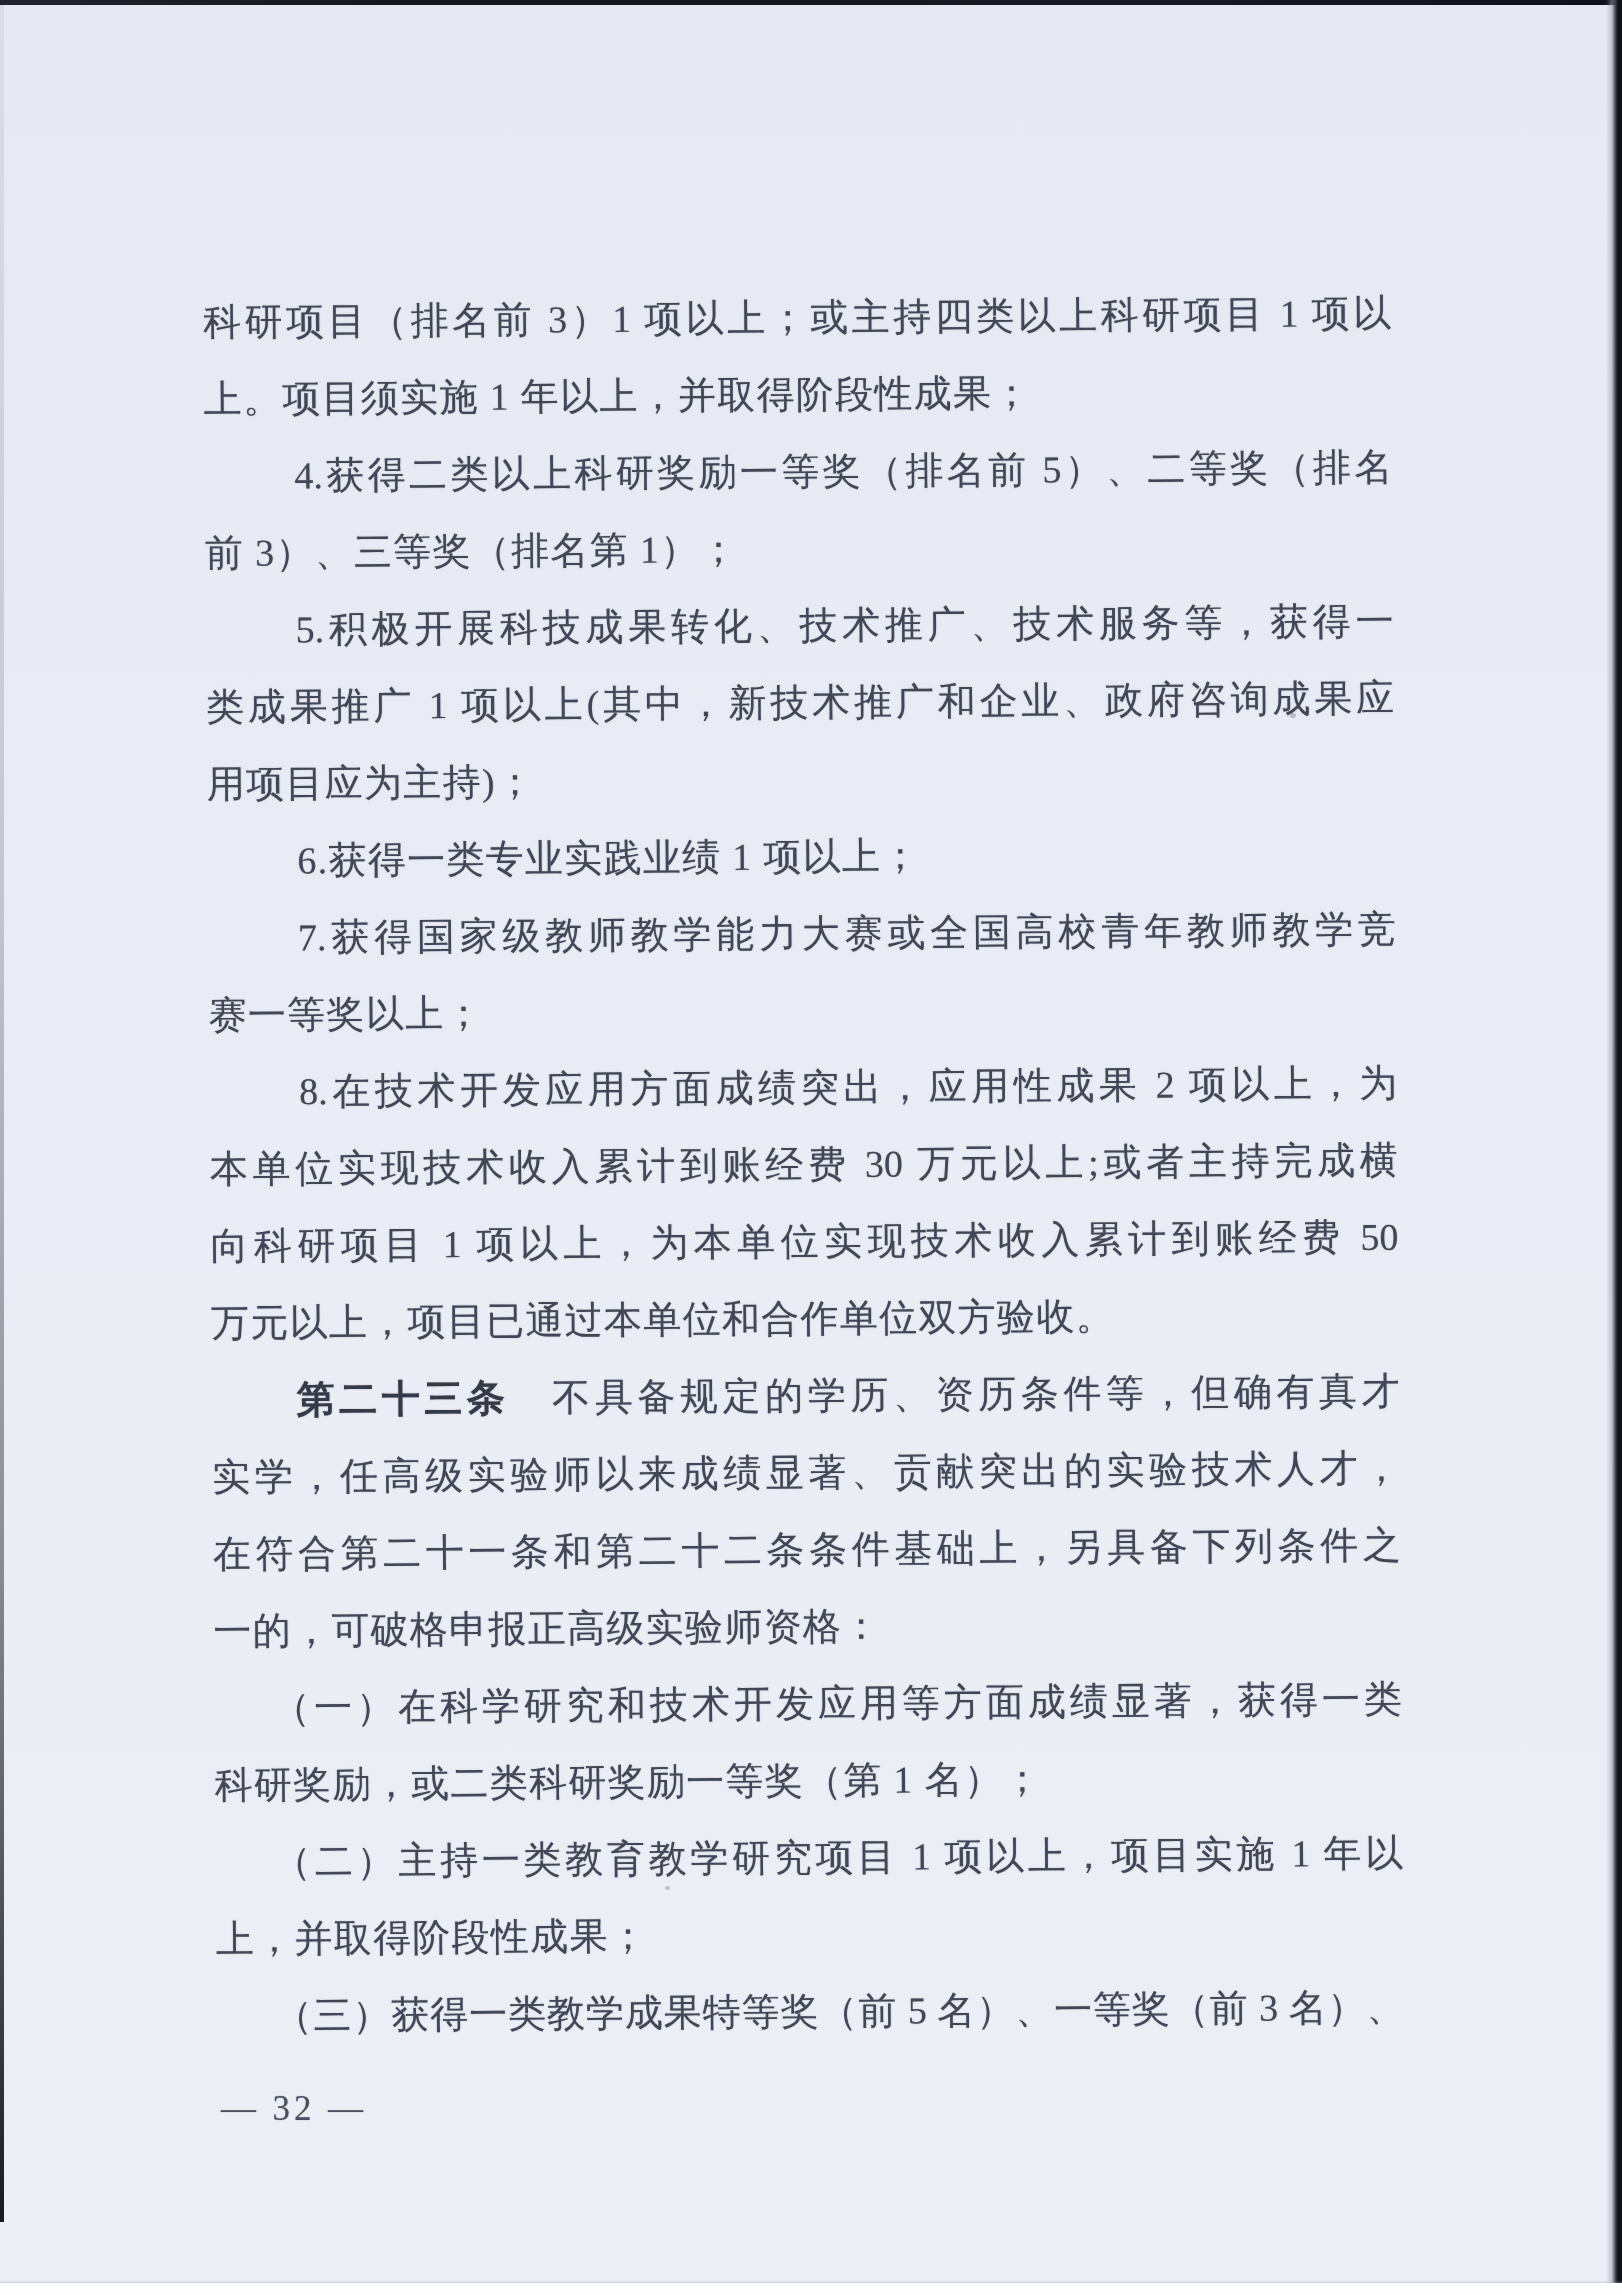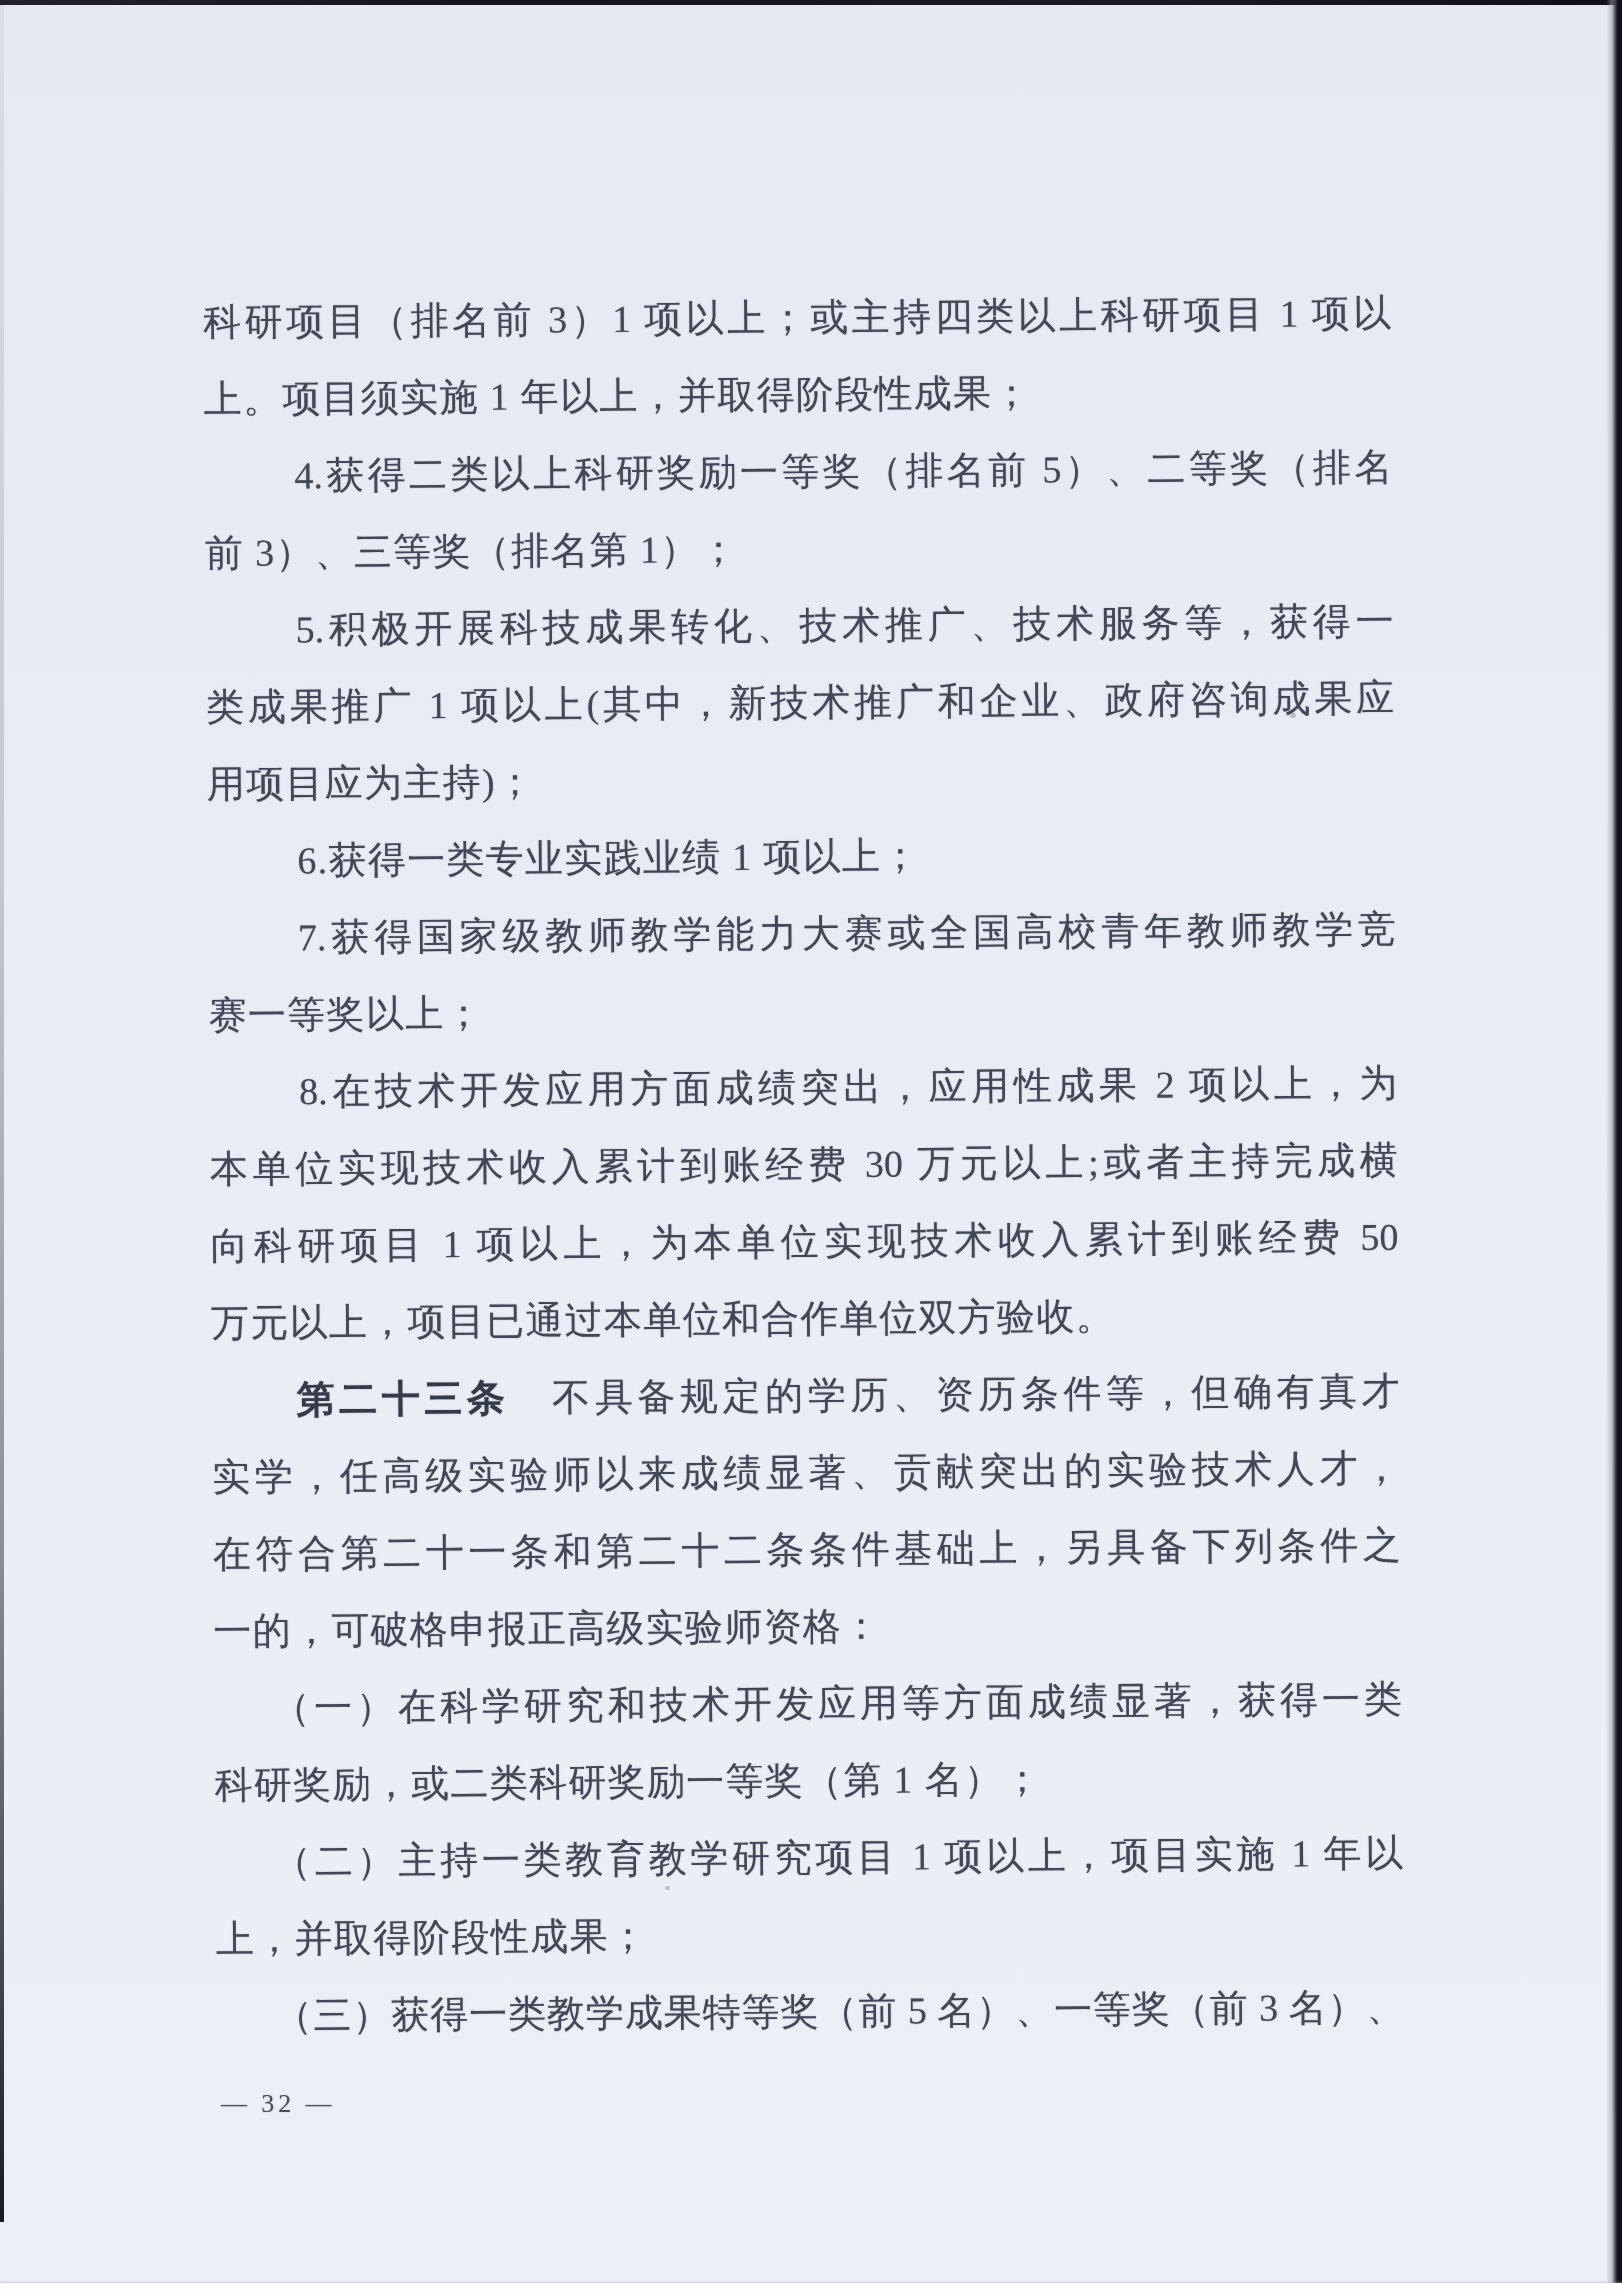--- a/index.html
+++ b/index.html
@@ -41,21 +41,21 @@
     text-align:justify;text-align-last:justify;
     text-justify:inter-character;
   }
   .line.ind-num{padding-left:90px;}
   .line.ind-paren{padding-left:58px;}
   .line.ind-article{padding-left:85px;}
   .seg.bold{font-weight:bold;color:#343a48;text-shadow:0 0 1.3px rgba(52,58,72,0.5);}
 
   .footer{
     position:absolute;left:221px;top:2089px;
-    font-size:26px;letter-spacing:3.9px;color:#4a5060;
+    font-size:35px;letter-spacing:3.9px;color:#4a5060;
     text-shadow:0 0 1.3px rgba(74,80,96,0.45);
   }
 </style>
 </head>
 <body>
 
 <div class="page">
   <div class="text-block" id="text-block">
       <div class="line fill"><span class="seg">科研项目（排名前 3）1 项以上；或主持四类以上科研项目 1 项以</span></div>
       <div class="line"><span class="seg">上。项目须实施 1 年以上，并取得阶段性成果；</span></div>

